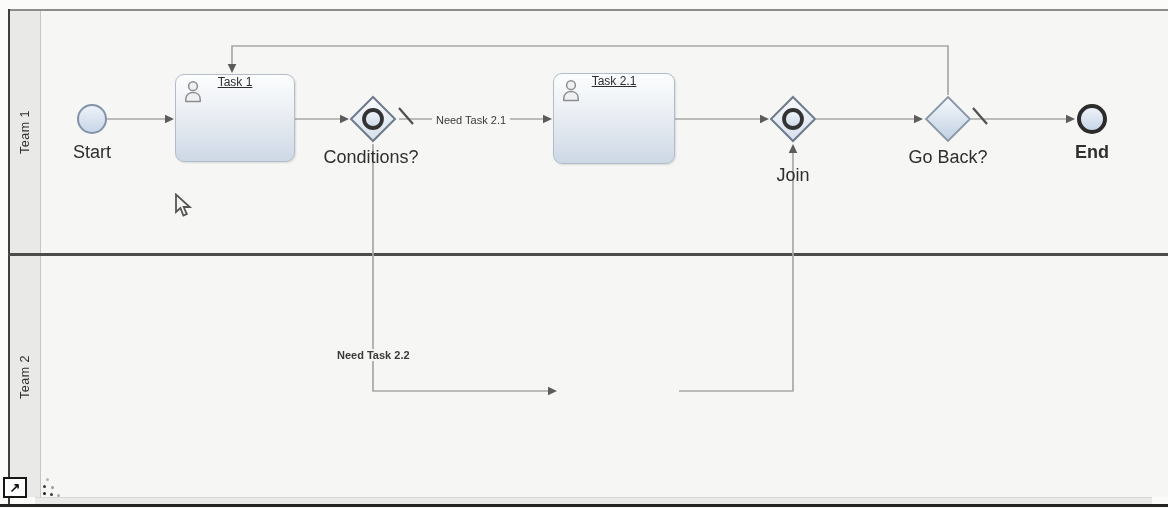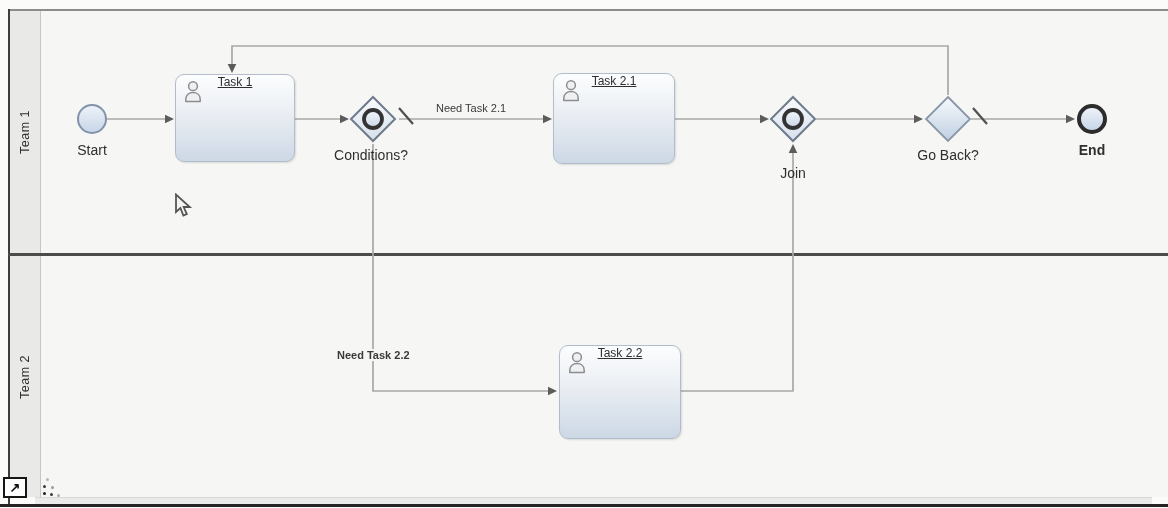--- a/index.html
+++ b/index.html
@@ -25,21 +25,21 @@
     border:1px solid #b2bdcb;border-radius:9px;
     background:linear-gradient(180deg,#fcfdfe 0%,#eaeef3 45%,#cdd8e6 100%);
     box-shadow:1px 1px 2px rgba(0,0,0,0.12);
     display:flex;align-items:flex-start;justify-content:center;
     font-size:12px;color:#2e2e2e;text-decoration:underline;
   }
   .person{position:absolute;left:8px;top:5px;}
   .event{border-radius:50%;box-sizing:border-box;background:linear-gradient(180deg,#edf2f8 0%,#c8d6e8 100%);}
   .event.start{border:2px solid #8193aa;}
   .event.end{border:4px solid #2c2c2c;}
-  .node-label{font-size:14px;color:#2f2f2f;white-space:nowrap;transform:translateX(-50%);}
+  .node-label{font-size:18px;color:#2f2f2f;white-space:nowrap;transform:translateX(-50%);}
   .edge-label{font-size:11px;color:#3a3a3a;white-space:nowrap;background:#f6f6f4;padding:0 4px;}
   .edge-label.center{transform:translate(-50%,-50%);}
   
   .expand-btn{
     left:3px;top:477px;width:24px;height:21px;box-sizing:border-box;
     border:2px solid #161616;background:#ffffff;
     display:flex;align-items:center;justify-content:center;
     font-size:13px;font-weight:bold;color:#111;line-height:1;cursor:pointer;
   }
   .dot{position:absolute;width:3px;height:3px;border-radius:50%;}
@@ -113,21 +113,21 @@
       <linearGradient id="ringFill" x1="0" y1="0" x2="0" y2="1">
         <stop offset="0" stop-color="#f4f7fa"></stop>
           <stop offset="1" stop-color="#c9d6e8"></stop>
       </linearGradient>
     </defs>
     <polygon points="26,4 48,26 26,48 4,26" fill="url(#gwFill)" stroke="#6e7b8c" stroke-width="2"></polygon>
     <circle cx="26" cy="26" r="9" fill="url(#ringFill)" stroke="#333333" stroke-width="3.8"></circle>
   </svg>
   <div class="abs node-label" style="left:371px;top:147px;">Conditions?</div>
 
-  <div class="abs edge-label center" style="left:471px;top:108px;">Need Task 2.1</div>
+  <div class="abs edge-label center" style="left:471px;top:120px;">Need Task 2.1</div>
 
   <div class="abs task" style="left:553px;top:73px;width:120px;height:89px;">
     <svg class="person" width="18" height="23" viewBox="0 0 18 23">
       <circle cx="9" cy="6.2" r="4.4" fill="#eef0f2" stroke="#8d8d8d" stroke-width="1.5"></circle>
       <path d="M1.8,21.5 V19 C1.8,14.8 5.2,12.6 9,12.6 C12.8,12.6 16.2,14.8 16.2,19 V21.5 Z" fill="#eef0f2" stroke="#8d8d8d" stroke-width="1.5" stroke-linejoin="round"></path>
     </svg>
     <span>Task 2.1</span>
   </div>
 
   <svg class="abs" style="left:767px;top:93px;" width="52" height="52" viewBox="0 0 52 52">
@@ -145,27 +145,20 @@
     </defs>
     <polygon points="26,4 48,26 26,48 4,26" fill="url(#gwFill2)" stroke="#8a97a8" stroke-width="1.8"></polygon>
   </svg>
   <div class="abs node-label" style="left:948px;top:147px;">Go Back?</div>
 
   <div class="abs event end" style="left:1077px;top:104px;width:30px;height:30px;"></div>
   <div class="abs node-label" style="left:1092px;top:142px;font-weight:bold;">End</div>
 
   <div class="abs edge-label" style="left:333px;top:349px;font-weight:bold;">Need Task 2.2</div>
 
-  <div class="abs task" style="left:559px;top:345px;width:120px;height:92px;">
-    <svg class="person" width="18" height="23" viewBox="0 0 18 23">
-      <circle cx="9" cy="6.2" r="4.4" fill="#eef0f2" stroke="#8d8d8d" stroke-width="1.5"></circle>
-      <path d="M1.8,21.5 V19 C1.8,14.8 5.2,12.6 9,12.6 C12.8,12.6 16.2,14.8 16.2,19 V21.5 Z" fill="#eef0f2" stroke="#8d8d8d" stroke-width="1.5" stroke-linejoin="round"></path>
-    </svg>
-    <span>Task 2.2</span>
-  </div>
 
   <svg class="abs" style="left:174px;top:193px;" width="22" height="26" viewBox="0 0 22 26">
     <path d="M2,1.5 L2,19 L6.4,15 L9.4,22.5 L12.8,21.1 L9.7,14 L15.8,14 Z" fill="#f4f4f2" stroke="#555555" stroke-width="1.8" stroke-linejoin="miter"></path>
   </svg>
 
   <div class="abs scroll-strip"></div>
   <div class="abs bottom-line"></div>
 
   <div class="abs expand-btn">
     <span>↗</span>

